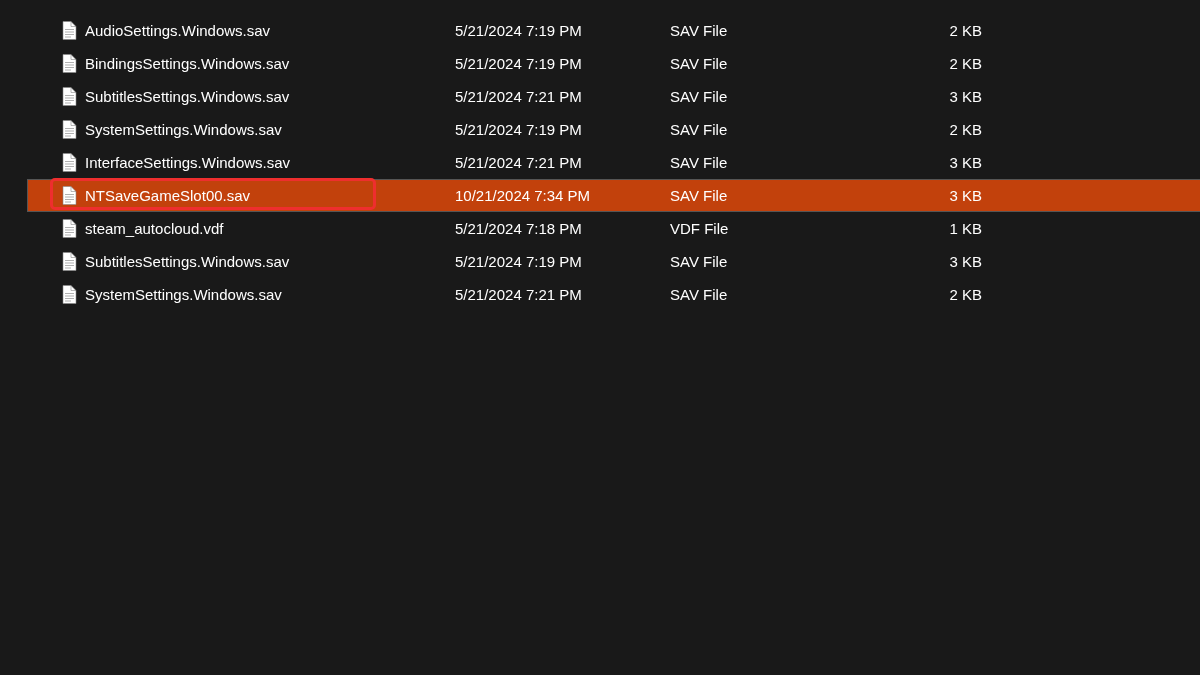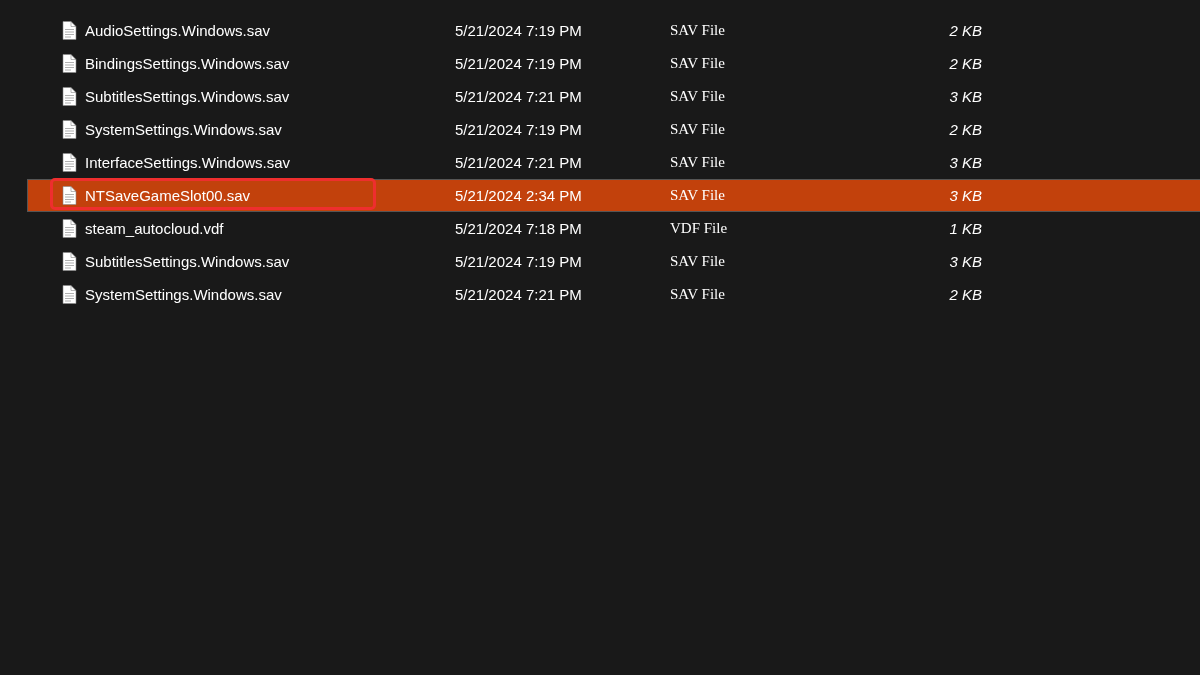--- a/index.html
+++ b/index.html
@@ -51,27 +51,25 @@
       white-space: nowrap;
       overflow: hidden;
     }
     .col-date {
       width: 215px;
       white-space: nowrap;
     }
     .col-type {
       width: 252px;
       white-space: nowrap;
-      font-family: Liberation Serif, serif;
     }
     .col-size {
       width: 60px;
       text-align: right;
       white-space: nowrap;
-      font-style: italic;
     }
     .highlight-box {
       position: absolute;
       border: 3px solid #ee2e2e;
       border-radius: 5px;
       pointer-events: none;
       left: 23px;
       width: 326px;
       height: 32px;
       top: -1px;
@@ -166,21 +164,21 @@
 <svg width="15" height="19" viewBox="0 0 15 19">
   <path d="M1 0.5 H9 L14 5.5 V18.5 H1 Z" fill="#ffffff" stroke="#888" stroke-width="0.6"></path>
   <path d="M9 0.5 V5.5 H14" fill="none" stroke="#888" stroke-width="0.6"></path>
   <rect x="3" y="8" width="9" height="1" fill="#b0b0b0"></rect>
   <rect x="3" y="10.5" width="9" height="1" fill="#b0b0b0"></rect>
   <rect x="3" y="13" width="9" height="1" fill="#b0b0b0"></rect>
   <rect x="3" y="15.5" width="6" height="1" fill="#b0b0b0"></rect>
 </svg>
       </span>
       <span class="col-name">NTSaveGameSlot00.sav</span>
-      <span class="col-date">5/21/2024 2:34 PM</span>
+      <span class="col-date">10/21/2024 7:34 PM</span>
       <span class="col-type">SAV File</span>
       <span class="col-size">3 KB</span>
       <div class="highlight-box"></div>
     </div>
     <div class="file-row">
       <span class="file-icon">
 <svg width="15" height="19" viewBox="0 0 15 19">
   <path d="M1 0.5 H9 L14 5.5 V18.5 H1 Z" fill="#ffffff" stroke="#888" stroke-width="0.6"></path>
   <path d="M9 0.5 V5.5 H14" fill="none" stroke="#888" stroke-width="0.6"></path>
   <rect x="3" y="8" width="9" height="1" fill="#b0b0b0"></rect>

